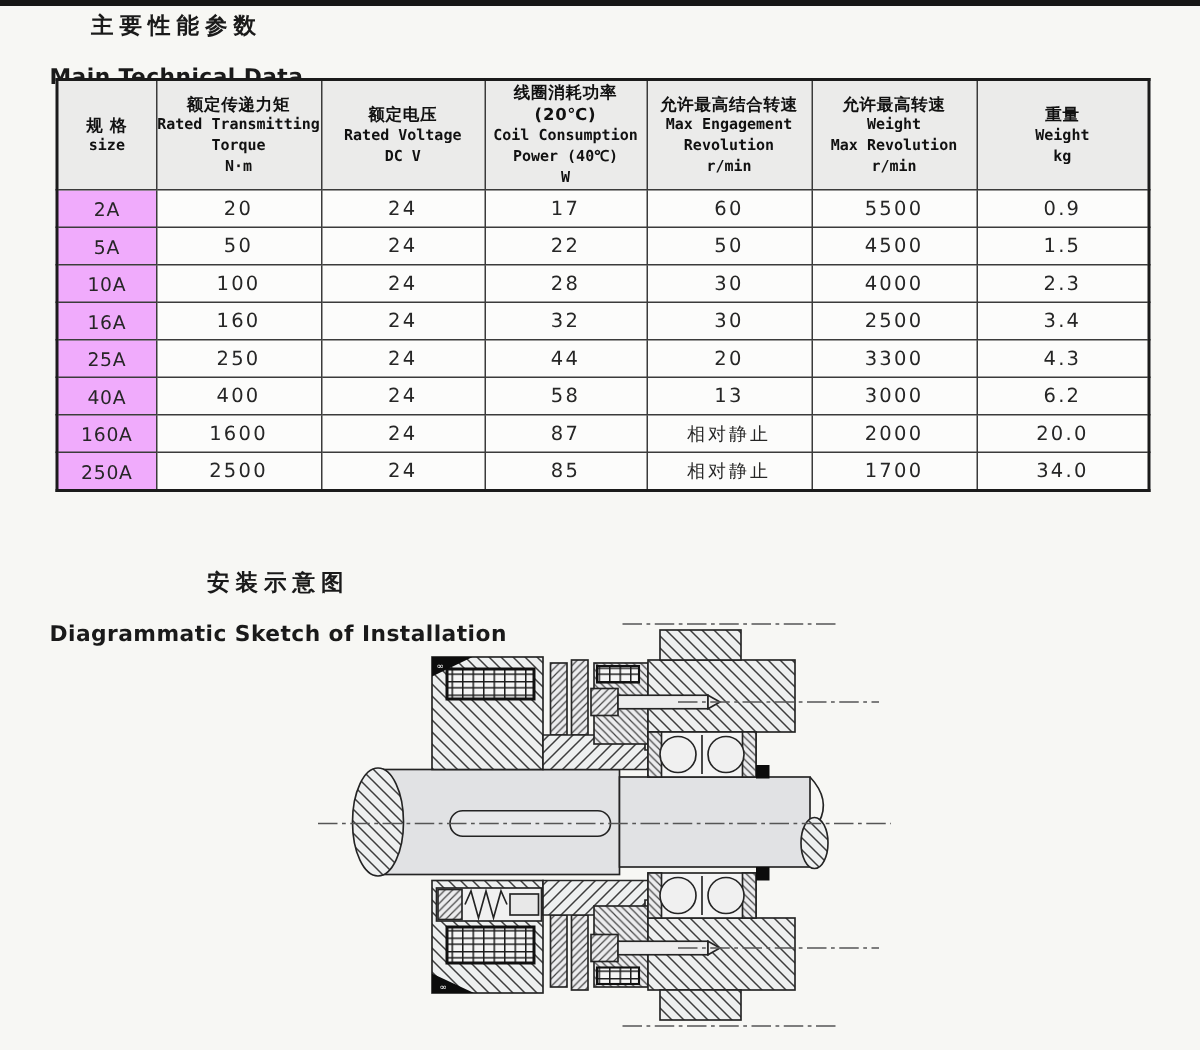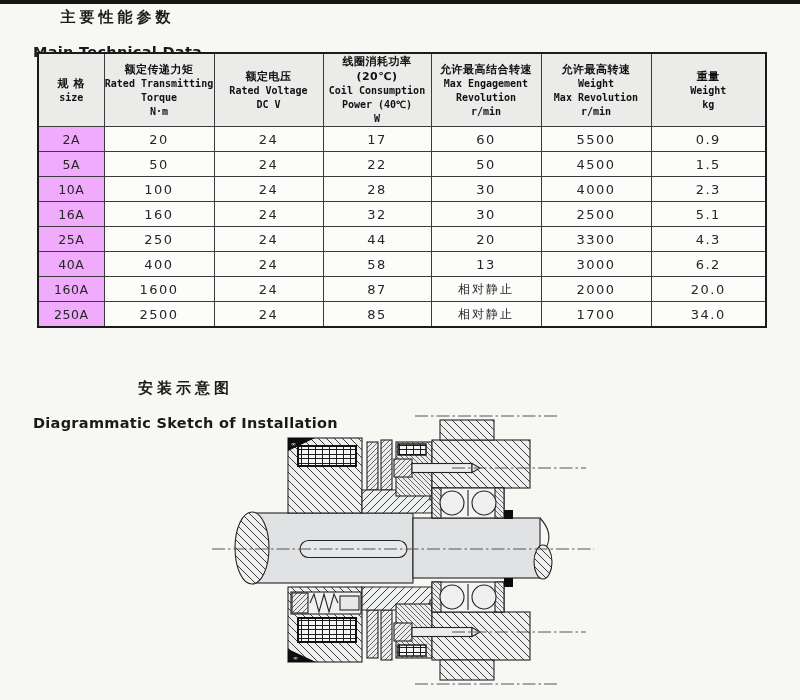--- a/index.html
+++ b/index.html
@@ -138,21 +138,21 @@
         <td>4000</td>
         <td>2.3</td>
       </tr>
       <tr>
         <td class="size">16A</td>
         <td>160</td>
         <td>24</td>
         <td>32</td>
         <td>30</td>
         <td>2500</td>
-        <td>5.1</td>
+        <td>3.4</td>
       </tr>
       <tr>
         <td class="size">25A</td>
         <td>250</td>
         <td>24</td>
         <td>44</td>
         <td>20</td>
         <td>3300</td>
         <td>4.3</td>
       </tr>

